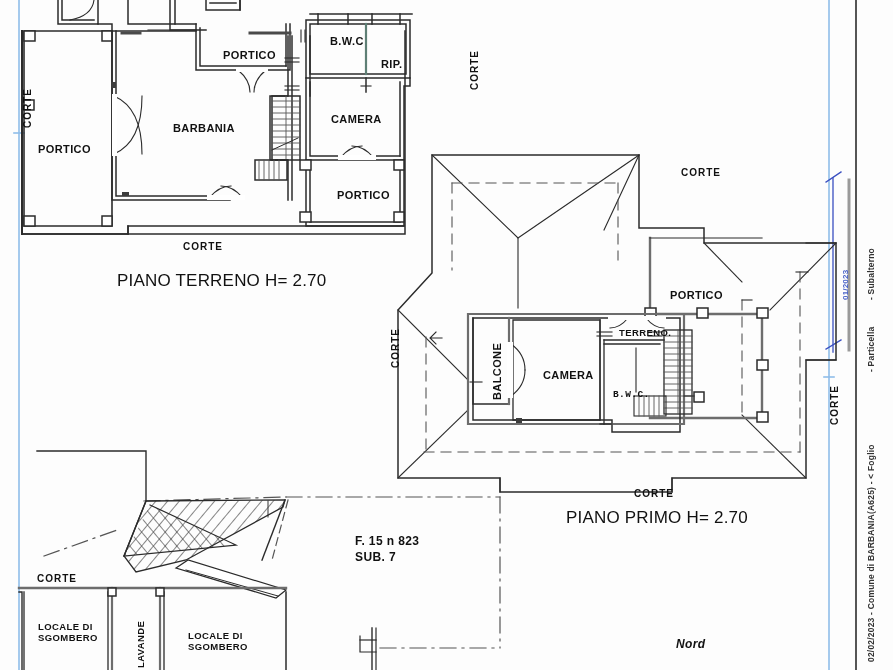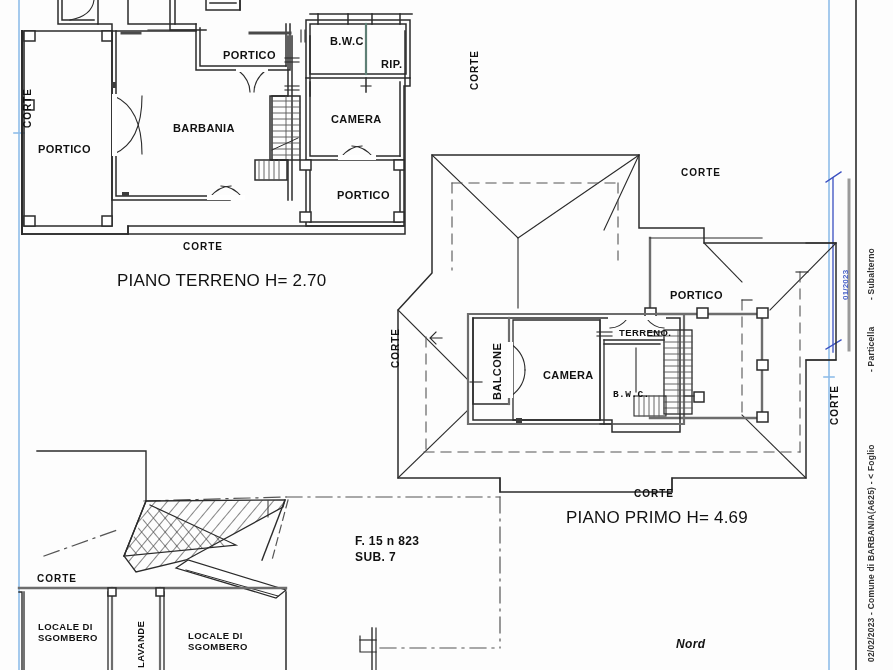--- a/index.html
+++ b/index.html
@@ -356,21 +356,21 @@
   <div class="lbl room" style="left:543px;top:369px;">CAMERA</div>
   <div class="lbl small" style="left:619px;top:327px;">TERRENO.</div>
   <div class="lbl small" style="left:613px;top:389px;font-family:Liberation Mono, monospace;">B.W.C.</div>
   <div class="lbl room" style="left:670px;top:289px;">PORTICO</div>
 
   <div class="lbl corte" style="left:681px;top:167px;">CORTE</div>
   <div class="lbl corte vert" style="left:390px;top:368px;">CORTE</div>
   <div class="lbl corte vert" style="left:829px;top:425px;">CORTE</div>
   <div class="lbl corte" style="left:634px;top:488px;">CORTE</div>
 
-  <div class="lbl title" style="left:566px;top:508px;">PIANO PRIMO H= 4.69</div>
+  <div class="lbl title" style="left:566px;top:508px;">PIANO PRIMO H= 2.70</div>
 
   <div class="lbl corte" style="left:37px;top:573px;">CORTE</div>
 
   <div class="lbl small" style="left:38px;top:622px;line-height:1.15;white-space:pre;">LOCALE DI
 SGOMBERO</div>
   <div class="lbl small vert" style="left:135px;top:668px;">LAVANDE</div>
   <div class="lbl small" style="left:188px;top:631px;line-height:1.15;white-space:pre;">LOCALE DI
 SGOMBERO</div>
 
   <div class="lbl parc" style="left:355px;top:534px;">F. 15 n 823</div>

